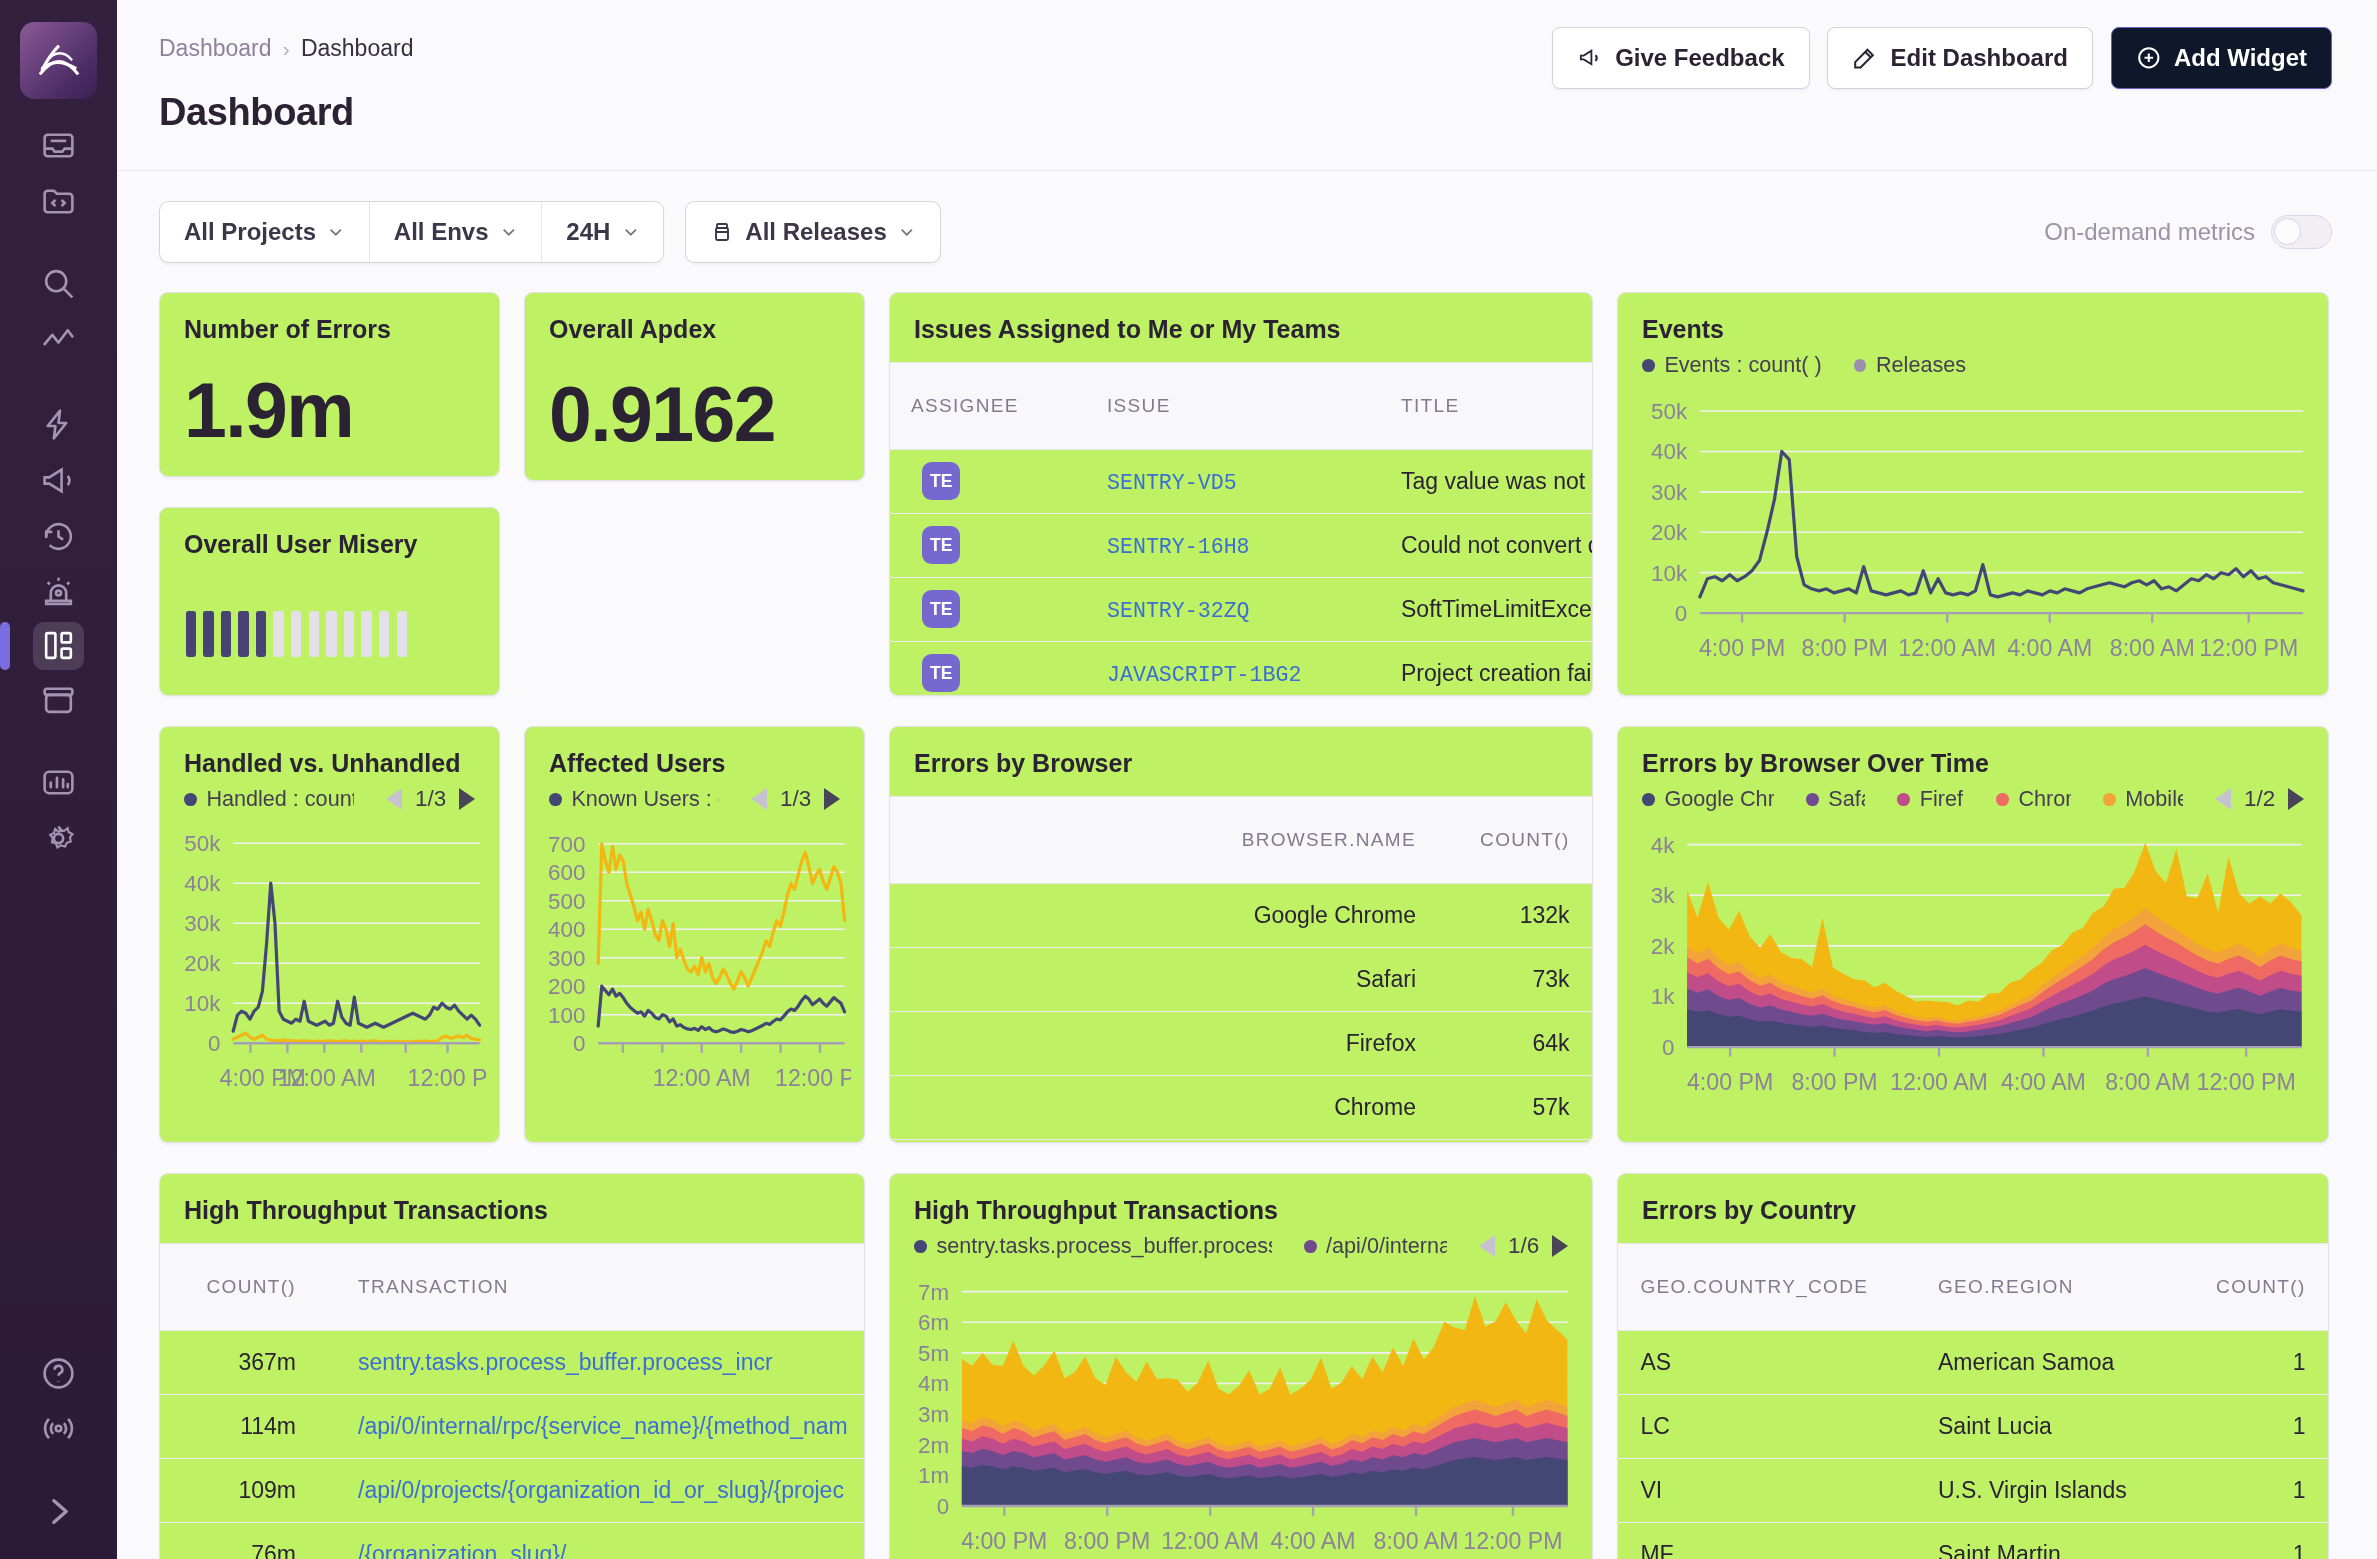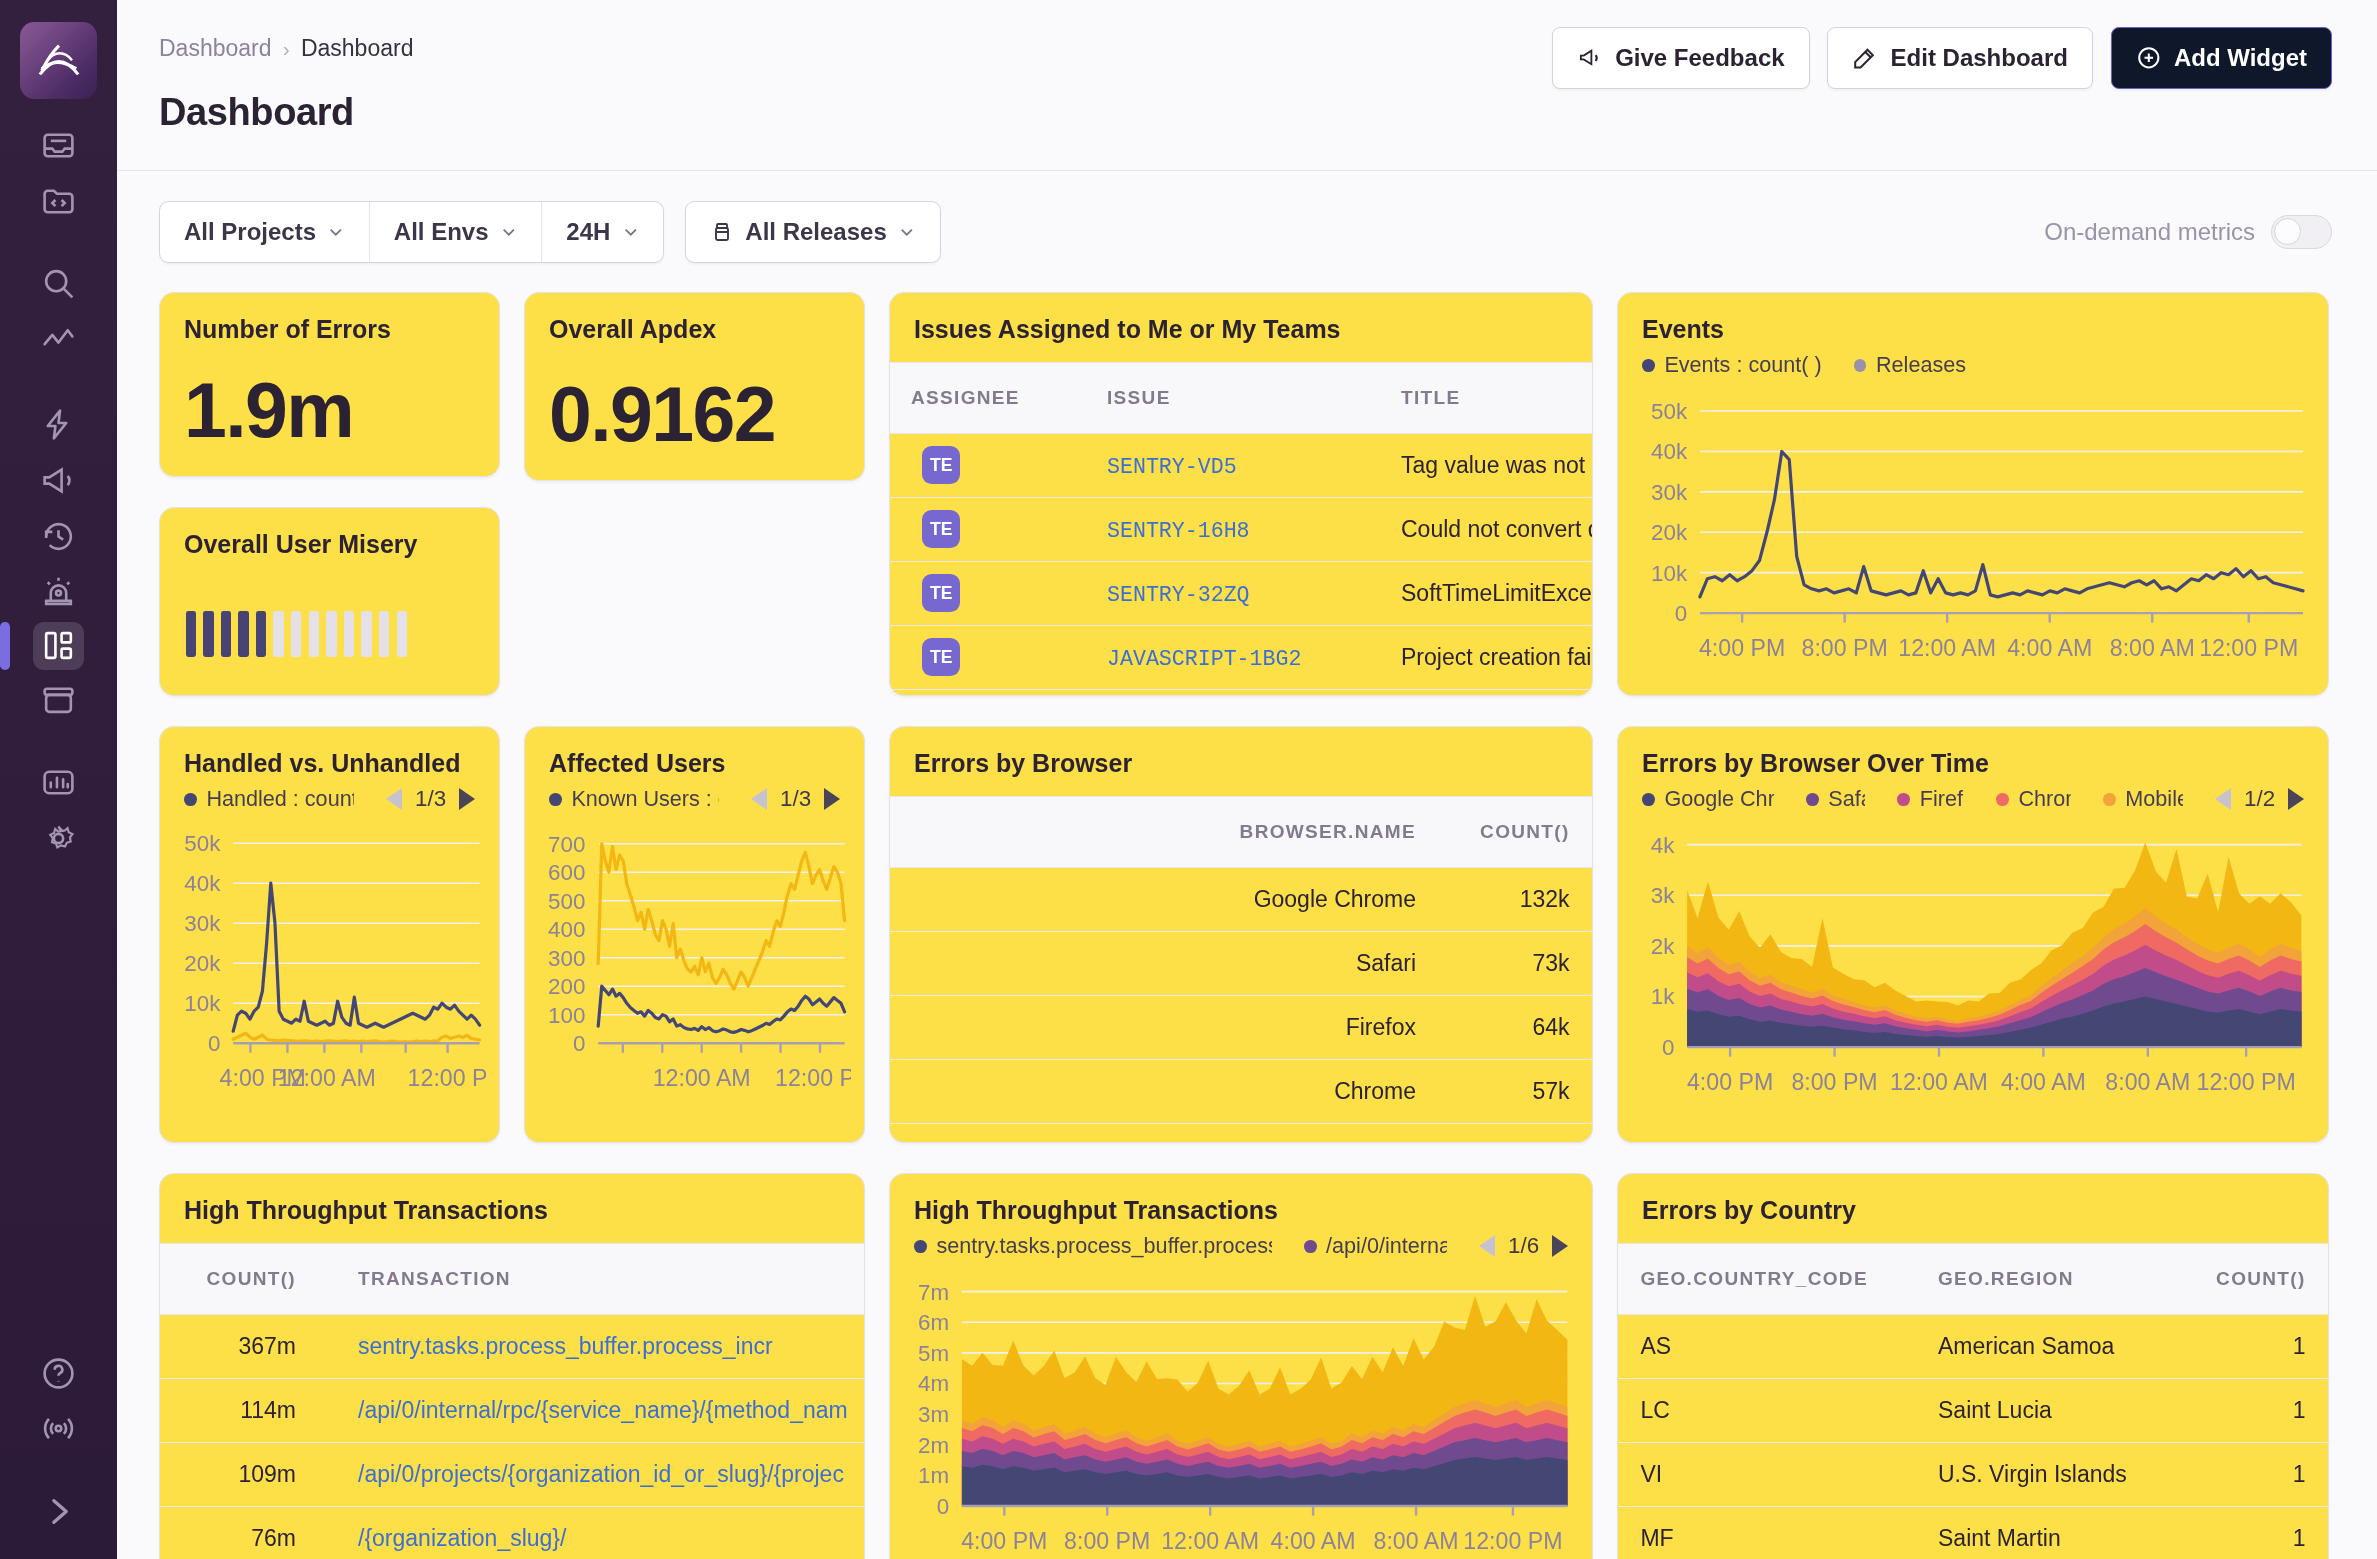--- a/index.html
+++ b/index.html
@@ -47,35 +47,35 @@
   .releases-group { margin-left:21px; }
   .seg svg.lead { width:24px; height:24px; stroke:#3d3548; fill:none; stroke-width:1.9; }
   .ondemand { margin-left:auto; display:flex; align-items:center; gap:16px; font-size:24px; color:#9b93a7; }
   .toggle { width:61px; height:34px; border-radius:17.6px; background:#f1eff3; border:1.6px solid #dcd8e1; position:relative; cursor:pointer; }
   .knob { position:absolute; left:2.4px; top:1.6px; width:27px; height:27px; border-radius:50%; background:#fcfbfd; border:1.6px solid #d7d2dd; }
 
   
   .grid { display:grid; grid-template-columns:341px 341px 704px 712px; column-gap:24px; row-gap:30px;
     grid-template-rows:404px 417px 575px; padding:29px 45px 0 42px; }
   .stack2 { display:flex; flex-direction:column; gap:30px; }
-  .card { background:#fde047; border:1.6px solid #e4e1e8; border-radius:15px; box-shadow:0 1.6px 2.4px rgba(43,34,51,0.04);
+  .card { background:#bef264; border:1.6px solid #e4e1e8; border-radius:9px; box-shadow:0 1.6px 2.4px rgba(43,34,51,0.04);
     position:relative; overflow:hidden; }
   .card.h232 { height:185px; } .card.h237 { height:189px; }
   .span2 { grid-column:1 / span 2; }
   .wtitle { padding:22.4px 24px 0; font-size:25px; font-weight:700; color:#2b2233; white-space:nowrap; overflow:hidden; }
   .bignum { position:absolute; left:24px; bottom:21px; font-size:77px; font-weight:600; color:#2b2233; letter-spacing:-1.6px; }
 
   
   .bars { position:absolute; left:25.6px; bottom:38px; display:flex; gap:7.2px; }
   .bar { width:10.4px; height:46px; border-radius:2.4px; background:#e3e1e7; }
   .bar.fill { background:#474372; }
 
   
-  .thead { margin-top:17.6px; height:72px; background:#f8f7fa; border-top:1.6px solid #e8e5ec; border-bottom:1.6px solid #e8e5ec;
-    display:flex; align-items:center; font-size:19px; font-weight:700; letter-spacing:0.07em; color:#837a8f; }
+  .thead { margin-top:17.6px; height:88px; background:#f8f7fa; border-top:1.6px solid #e8e5ec; border-bottom:1.6px solid #e8e5ec;
+    display:flex; align-items:center; font-size:19px; font-weight:400; letter-spacing:0.07em; color:#837a8f; }
   .trow { height:64px; border-bottom:1.6px solid #edebf1; display:flex; align-items:center; font-size:23px; color:#2b2233; }
   .trow:last-child { border-bottom:1.6px solid #edebf1; }
   .link { color:#3b6fd3; cursor:pointer; white-space:nowrap; overflow:hidden; }
   .mono { font-family:"Liberation Mono", monospace; font-size:21.6px; }
   
   .c-assignee { width:217px; padding-left:21px; display:flex; align-items:center; flex:none; }
   .c-issue { width:294px; flex:none; overflow:hidden; }
   .c-title { flex:1; overflow:hidden; white-space:nowrap; }
   .avatar { width:38px; height:38px; border-radius:9.6px; background:#7668cf; color:#fff; font-size:17.6px; font-weight:700;
     display:flex; align-items:center; justify-content:center; margin-left:11.2px; }

